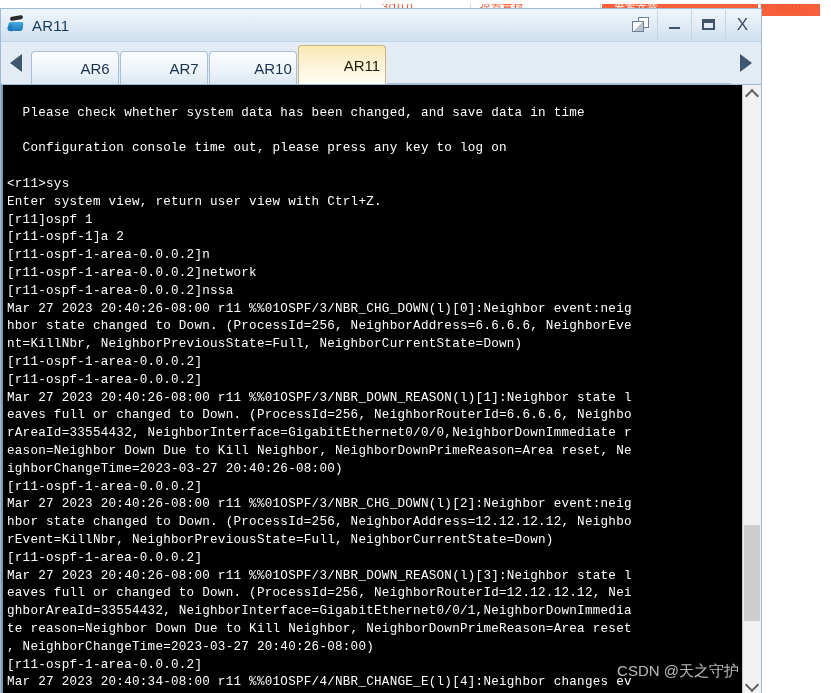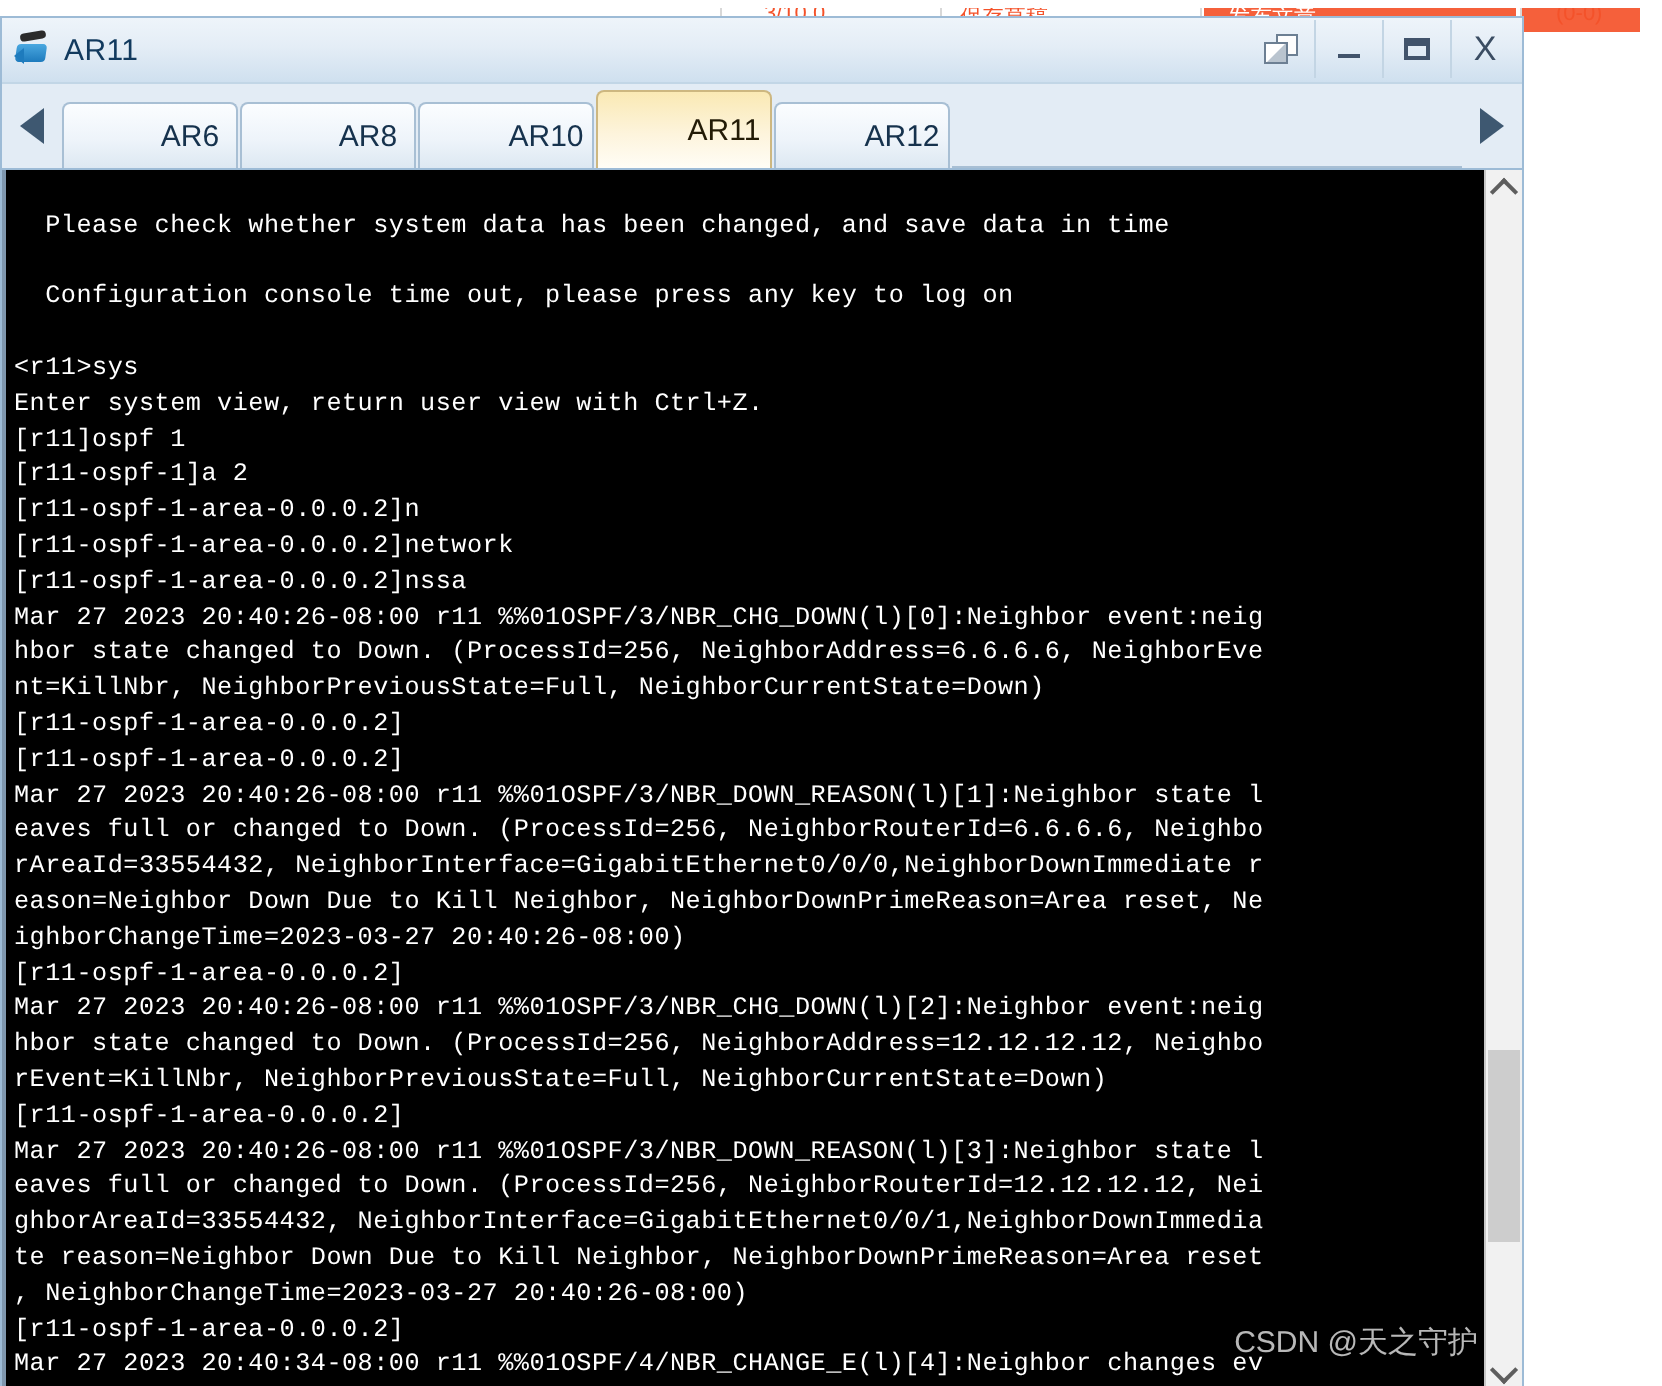--- a/index.html
+++ b/index.html
@@ -349,24 +349,23 @@
       </div>
     </div>
   </div>
 
   <div id="tabbar">
     <div class="navarrow">
       <span class="tri-left"></span>
     </div>
     <div id="tabs">
         <div class="tab">AR6</div>
-        <div class="tab">AR8</div>
+        <div class="tab">AR7</div>
         <div class="tab">AR10</div>
         <div class="tab active">AR11</div>
-        <div class="tab">AR12</div>
         <div class="tab-filler"></div>
       </div>
     <div class="navarrow">
       <span class="tri-right"></span>
     </div>
   </div>
 
   <div id="terminal-wrap">
     <div id="term-leftborder"></div>
     <div id="terminal"><span class="ln blank">&nbsp;</span><span class="ln">  Please check whether system data has been changed, and save data in time</span><span class="ln blank">&nbsp;</span><span class="ln">  Configuration console time out, please press any key to log on</span><span class="ln blank">&nbsp;</span><span class="ln">&lt;r11&gt;sys</span><span class="ln">Enter system view, return user view with Ctrl+Z.</span><span class="ln">[r11]ospf 1</span><span class="ln">[r11-ospf-1]a 2</span><span class="ln">[r11-ospf-1-area-0.0.0.2]n</span><span class="ln">[r11-ospf-1-area-0.0.0.2]network</span><span class="ln">[r11-ospf-1-area-0.0.0.2]nssa</span><span class="ln">Mar 27 2023 20:40:26-08:00 r11 %%01OSPF/3/NBR_CHG_DOWN(l)[0]:Neighbor event:neig</span><span class="ln">hbor state changed to Down. (ProcessId=256, NeighborAddress=6.6.6.6, NeighborEve</span><span class="ln">nt=KillNbr, NeighborPreviousState=Full, NeighborCurrentState=Down)</span><span class="ln">[r11-ospf-1-area-0.0.0.2]</span><span class="ln">[r11-ospf-1-area-0.0.0.2]</span><span class="ln">Mar 27 2023 20:40:26-08:00 r11 %%01OSPF/3/NBR_DOWN_REASON(l)[1]:Neighbor state l</span><span class="ln">eaves full or changed to Down. (ProcessId=256, NeighborRouterId=6.6.6.6, Neighbo</span><span class="ln">rAreaId=33554432, NeighborInterface=GigabitEthernet0/0/0,NeighborDownImmediate r</span><span class="ln">eason=Neighbor Down Due to Kill Neighbor, NeighborDownPrimeReason=Area reset, Ne</span><span class="ln">ighborChangeTime=2023-03-27 20:40:26-08:00)</span><span class="ln">[r11-ospf-1-area-0.0.0.2]</span><span class="ln">Mar 27 2023 20:40:26-08:00 r11 %%01OSPF/3/NBR_CHG_DOWN(l)[2]:Neighbor event:neig</span><span class="ln">hbor state changed to Down. (ProcessId=256, NeighborAddress=12.12.12.12, Neighbo</span><span class="ln">rEvent=KillNbr, NeighborPreviousState=Full, NeighborCurrentState=Down)</span><span class="ln">[r11-ospf-1-area-0.0.0.2]</span><span class="ln">Mar 27 2023 20:40:26-08:00 r11 %%01OSPF/3/NBR_DOWN_REASON(l)[3]:Neighbor state l</span><span class="ln">eaves full or changed to Down. (ProcessId=256, NeighborRouterId=12.12.12.12, Nei</span><span class="ln">ghborAreaId=33554432, NeighborInterface=GigabitEthernet0/0/1,NeighborDownImmedia</span><span class="ln">te reason=Neighbor Down Due to Kill Neighbor, NeighborDownPrimeReason=Area reset</span><span class="ln">, NeighborChangeTime=2023-03-27 20:40:26-08:00)</span><span class="ln">[r11-ospf-1-area-0.0.0.2]</span><span class="ln">Mar 27 2023 20:40:34-08:00 r11 %%01OSPF/4/NBR_CHANGE_E(l)[4]:Neighbor changes ev</span><span class="ln">ent: neighbor status changed. (ProcessId=256, NeighborAddress=1.64.16.172, Neigh</span></div>

